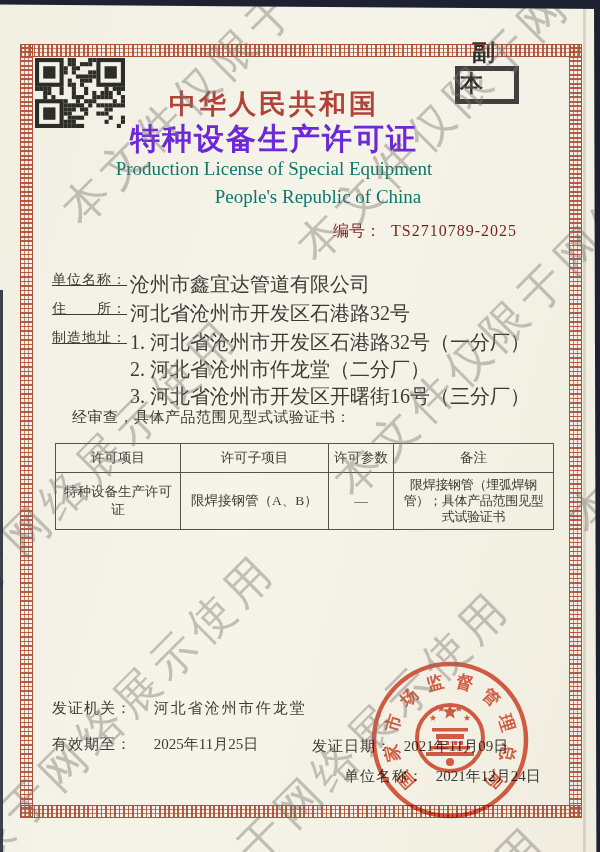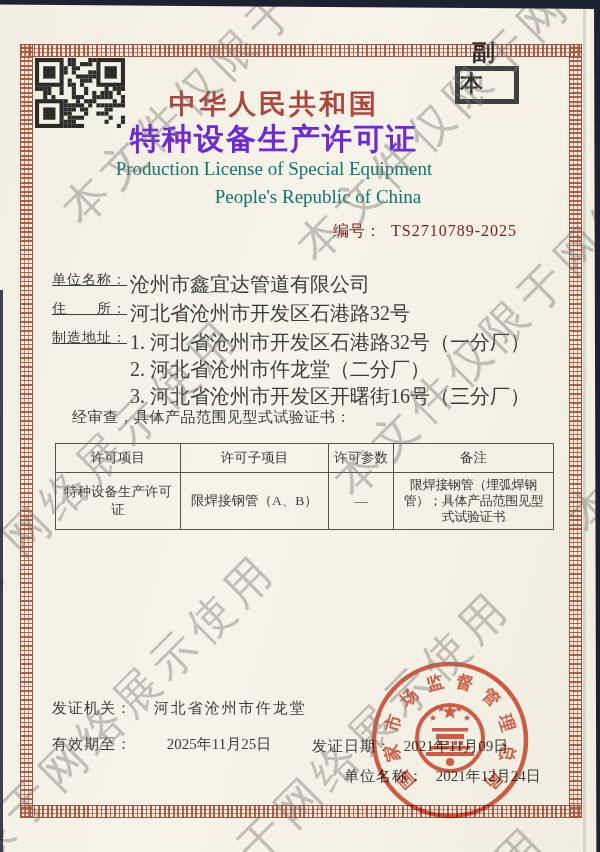--- a/index.html
+++ b/index.html
@@ -267,21 +267,21 @@
   </tr>
 </tbody>
   </table>
 
 <div class="abs foot" style="left:52px;top:699px">
   <span class="lbl">发证机关：</span>
   <span style="margin-left:18px;letter-spacing:2px">河北省沧州市仵龙堂</span>
 </div>
 <div class="abs foot" style="left:52px;top:735px">
   <span class="lbl">有效期至：</span>
-  <span style="margin-left:31px">2025年11月25日</span>
+  <span style="margin-left:18px">2025年11月25日</span>
 </div>
 <div class="abs foot" style="left:312px;top:737px">
   <span class="lbl">发证日期：</span>
   <span style="margin-left:8px">2021年11月09日</span>
 </div>
 <div class="abs foot" style="left:344px;top:767px">
   <span class="lbl">单位名称：</span>
   <span style="margin-left:8px">2021年12月24日</span>
 </div>
 

